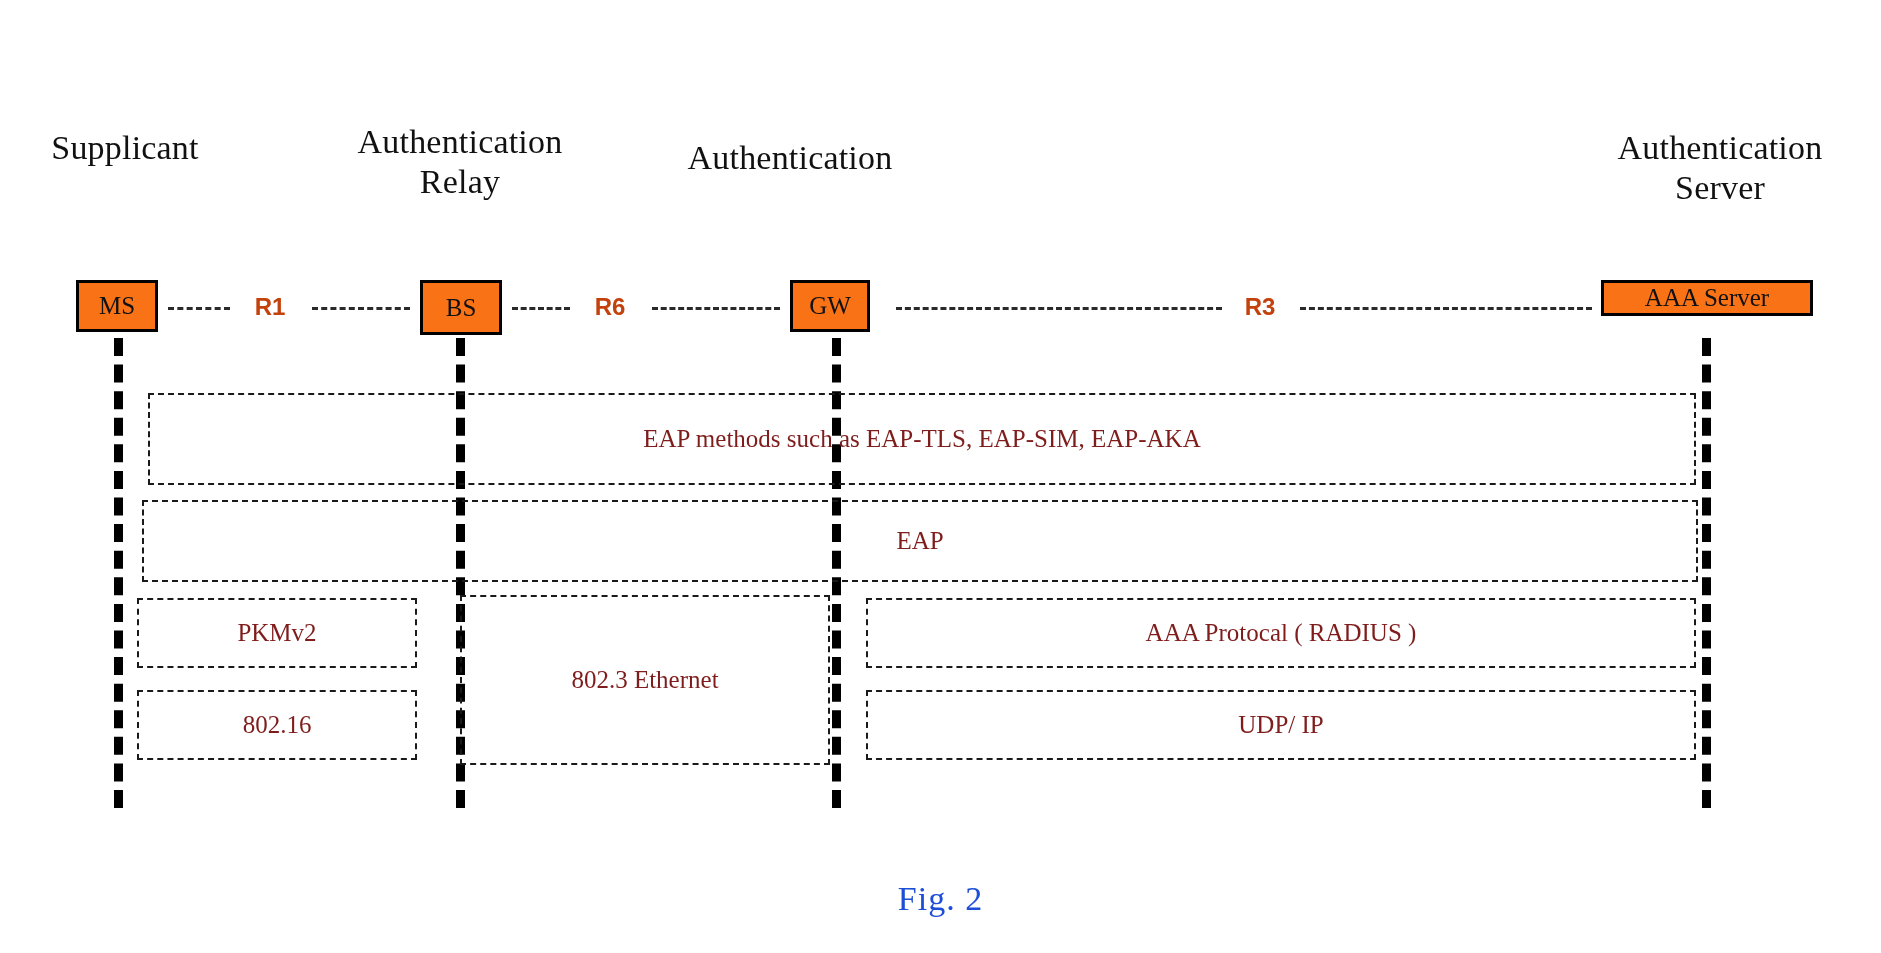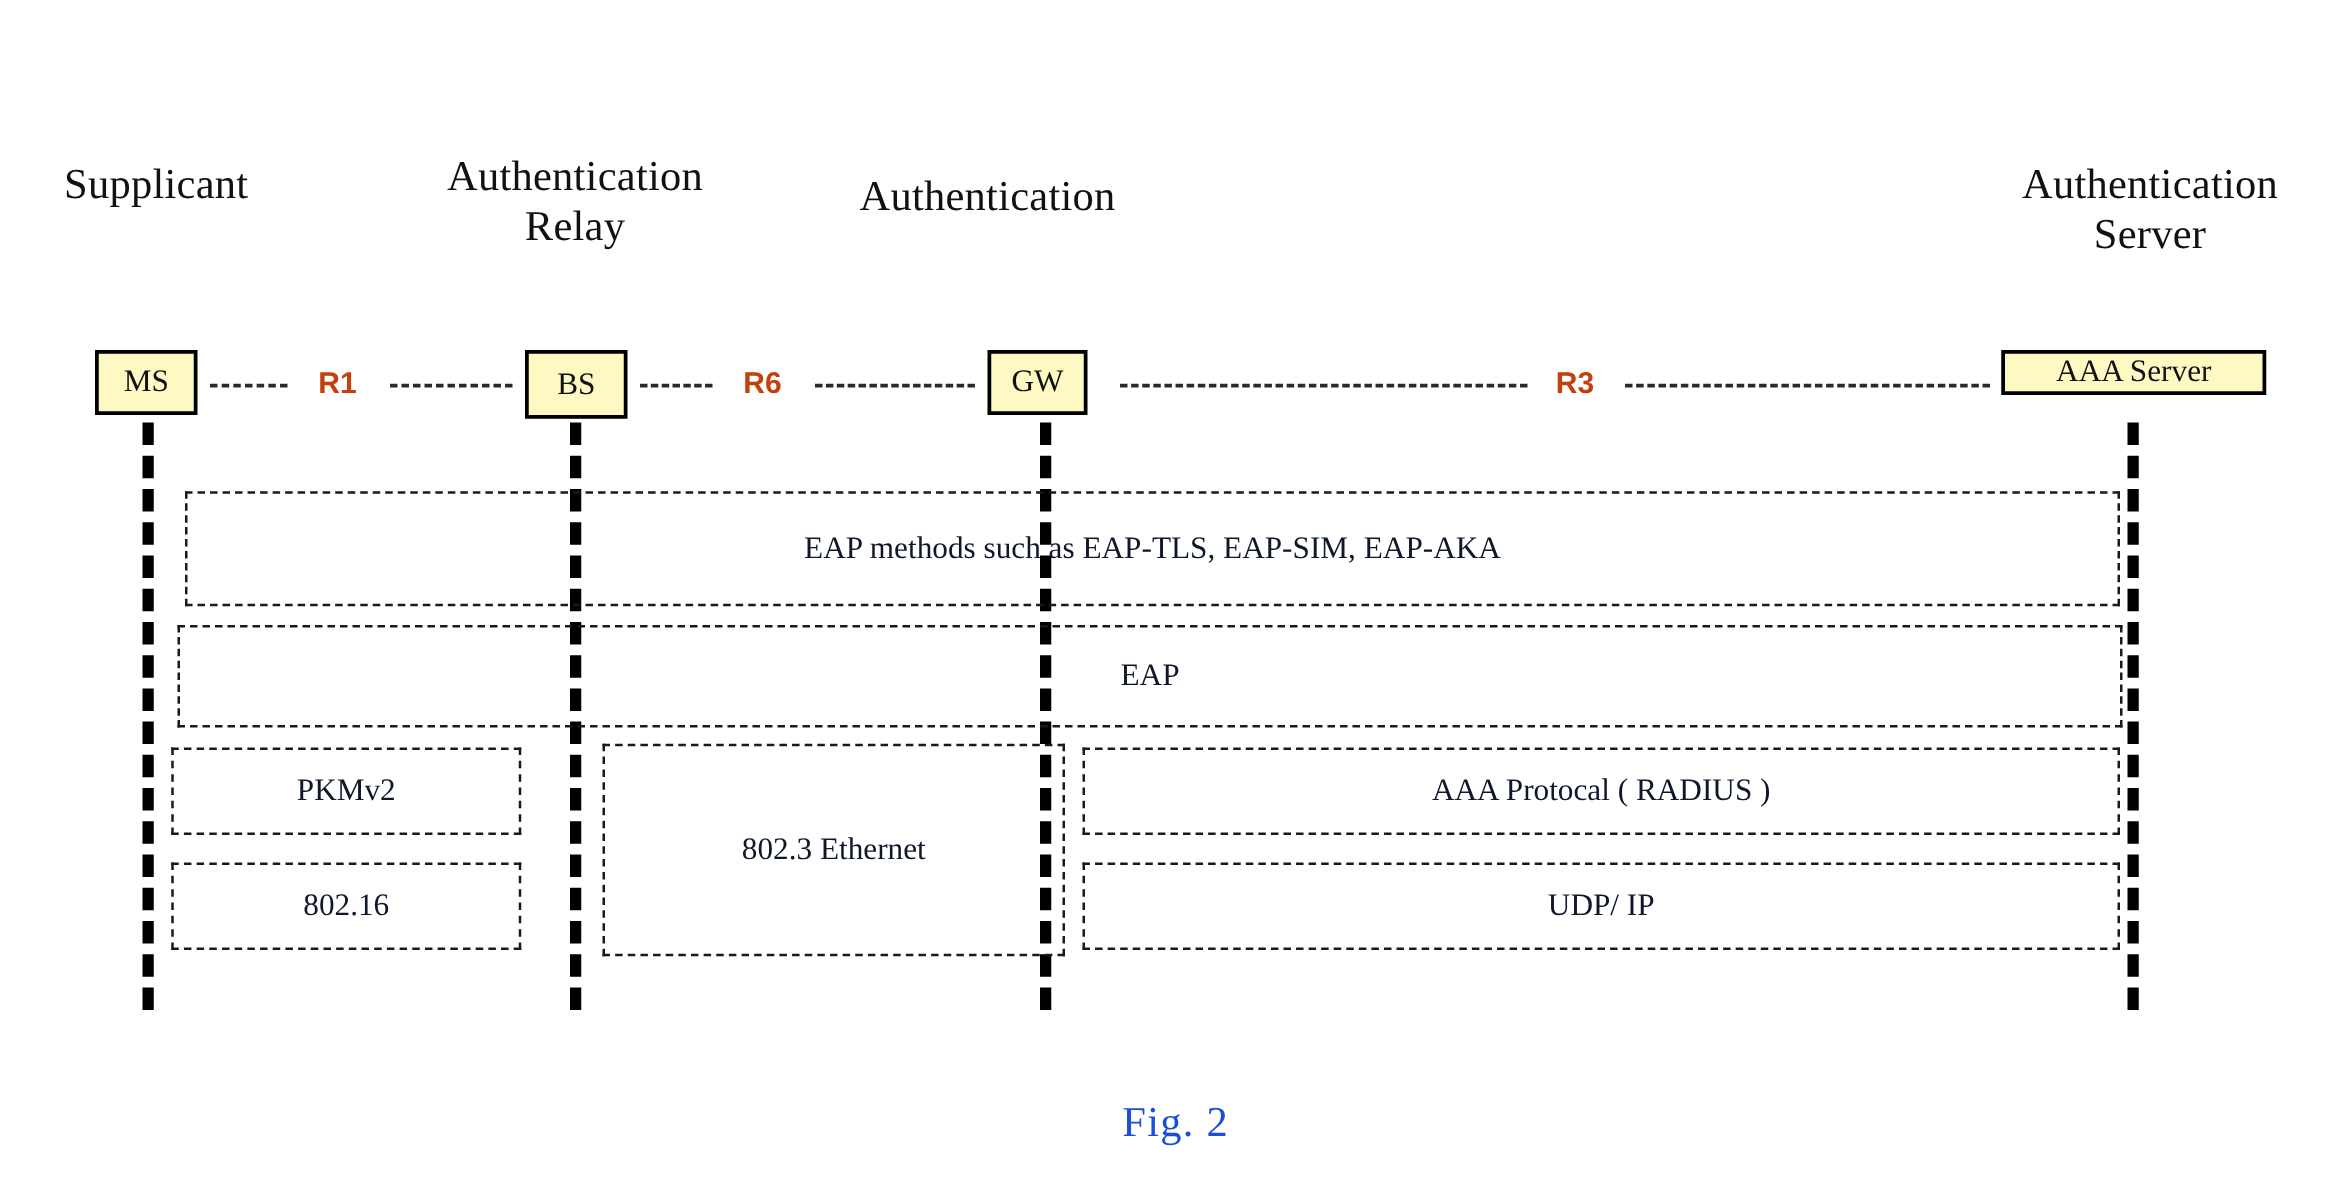--- a/index.html
+++ b/index.html
@@ -29,21 +29,21 @@
     line-height: 1.18;
     color: #111111;
     letter-spacing: 0.2px;
     white-space: pre-line;
   }
 
   
   .node-box {
     position: absolute;
     border: 3px solid #000000;
-    background: #fef9c3;
+    background: #f97316;
     display: flex;
     align-items: center;
     justify-content: center;
     font-size: 25px;
     color: #111111;
     box-sizing: border-box;
   }
 
   
   .ref-label {
@@ -72,21 +72,21 @@
   
   .stack-box {
     position: absolute;
     border: 2px dashed #1a1a1a;
     background: transparent;
     box-sizing: border-box;
     display: flex;
     align-items: center;
     justify-content: center;
     font-size: 25px;
-    color: #0f172a;
+    color: #7f1d1d;
     text-align: center;
     padding: 0 8px;
   }
 
   
   #caption {
     position: absolute;
     width: 100%;
     text-align: center;
     font-size: 34px;
@@ -134,20 +134,20 @@
       <div class="lifeline" style="left: 114px; top: 338px; height: 470px;"></div>
       <div class="lifeline" style="left: 456px; top: 338px; height: 470px;"></div>
       <div class="lifeline" style="left: 832px; top: 338px; height: 470px;"></div>
       <div class="lifeline" style="left: 1702px; top: 338px; height: 470px;"></div>
     </div>
 
   <div id="stack-layer">
       <div class="stack-box" style="left: 148px; top: 393px; width: 1548px; height: 92px;">EAP methods such as EAP-TLS, EAP-SIM, EAP-AKA</div>
       <div class="stack-box" style="left: 142px; top: 500px; width: 1556px; height: 82px;">EAP</div>
       <div class="stack-box" style="left: 137px; top: 598px; width: 280px; height: 70px;">PKMv2</div>
-      <div class="stack-box" style="left: 482px; top: 595px; width: 370px; height: 170px; font-family: Liberation Serif, serif;">802.3 Ethernet</div>
+      <div class="stack-box" style="left: 460px; top: 595px; width: 370px; height: 170px; font-family: Liberation Serif, serif;">802.3 Ethernet</div>
       <div class="stack-box" style="left: 866px; top: 598px; width: 830px; height: 70px;">AAA Protocal ( RADIUS )</div>
       <div class="stack-box" style="left: 137px; top: 690px; width: 280px; height: 70px;">802.16</div>
       <div class="stack-box" style="left: 866px; top: 690px; width: 830px; height: 70px;">UDP/ IP</div>
     </div>
 
   <div id="caption" style="top:880px">Fig. 2</div>
 </div>
 
 </body></html>

